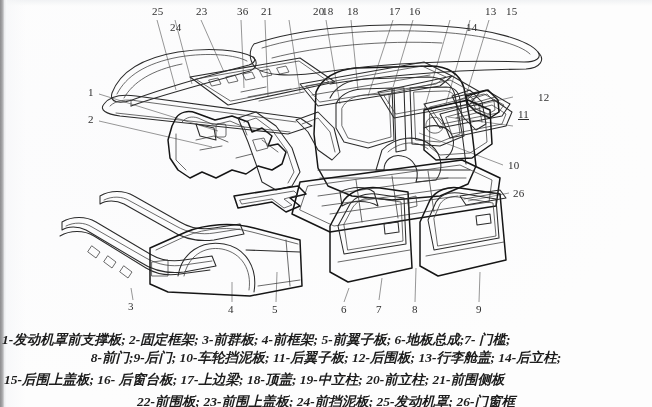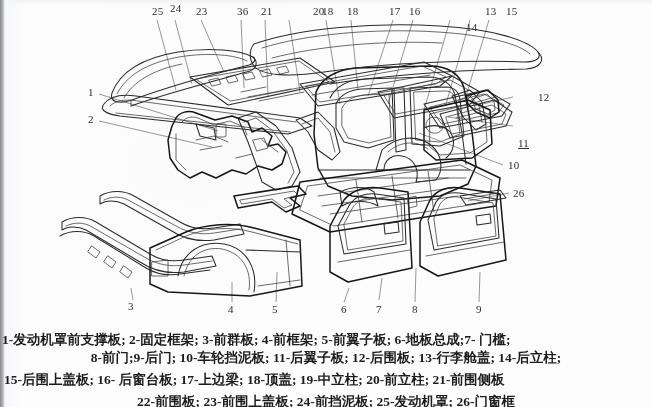--- a/index.html
+++ b/index.html
@@ -62,20 +62,21 @@
   }
 
   
   #legend {
     position: absolute;
     left: 0;
     top: 328px;
     width: 639px;
     height: 79px;
     overflow: hidden;
+    font-style: italic;
   }
   .legend-line {
     width: 652px;
     text-align: center;
     font-family: "Liberation Serif", "DejaVu Serif", serif;
     font-weight: bold;
     font-size: 13.5px;
     color: #1d1d1d;
     white-space: nowrap;
     letter-spacing: 0px;
@@ -351,42 +352,42 @@
 
       <g>
         <path class="ln" d="M246,250 L300,252"></path>
       </g>
 
     </svg>
   </div>
 
   <div>
     <div class="callout" style="left:152px; top:6px;">25</div>
-    <div class="callout" style="left:170px; top:3px;">24</div>
+    <div class="callout" style="left:170px; top:22px;">24</div>
     <div class="callout" style="left:196px; top:6px;">23</div>
     <div class="callout" style="left:237px; top:6px;">36</div>
     <div class="callout" style="left:261px; top:6px;">21</div>
     <div class="callout" style="left:285px; top:6px;margin-left:28px;">20</div>
     <div class="callout" style="left:322px; top:6px;">18</div>
     <div class="callout" style="left:347px; top:6px;">18</div>
     <div class="callout" style="left:389px; top:6px;">17</div>
     <div class="callout" style="left:409px; top:6px;">16</div>
     <div class="callout" style="left:470px; top:6px;margin-left:36px;">15</div>
     <div class="callout" style="left:466px; top:22px;">14</div>
     <div class="callout" style="left:485px; top:6px;">13</div>
   </div>
 
   <div>
     <div class="callout" style="left:88px; top:87px;">1</div>
     <div class="callout" style="left:88px; top:114px;">2</div>
   </div>
 
   <div>
     <div class="callout" style="left:518px; top:92px;margin-left:20px;">12</div>
-    <div class="callout" style="left:518px; top:138px;text-decoration:underline;">11</div>
+    <div class="callout" style="left:518px; top:109px;text-decoration:underline;">11</div>
     <div class="callout" style="left:508px; top:160px;">10</div>
     <div class="callout" style="left:513px; top:188px;">26</div>
   </div>
 
   <div>
     <div class="callout" style="left:128px; top:301px;">3</div>
     <div class="callout" style="left:228px; top:304px;">4</div>
     <div class="callout" style="left:272px; top:304px;">5</div>
     <div class="callout" style="left:341px; top:304px;">6</div>
     <div class="callout" style="left:376px; top:304px;">7</div>

